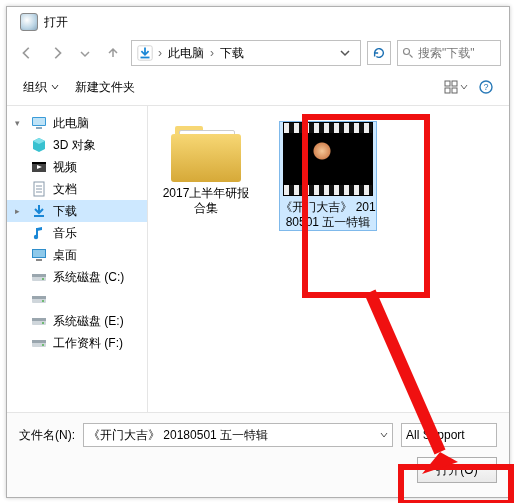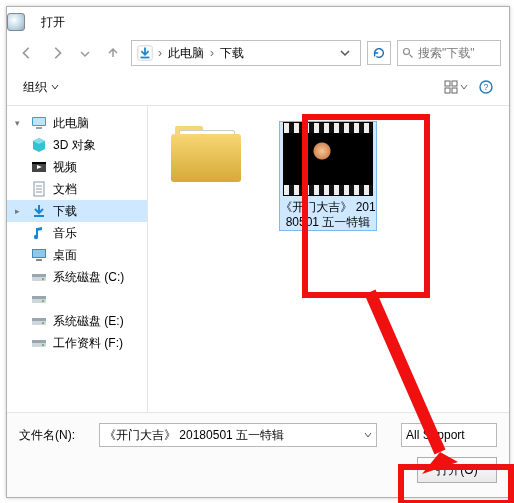--- a/index.html
+++ b/index.html
@@ -29,21 +29,21 @@
 .window{
   position:absolute;left:6px;top:6px;
   width:502px;height:490px;
   background:var(--win-bg);
   border:1px solid #b0b0b0;
   box-shadow:0 0 4px #0003;
   display:flex;flex-direction:column;
 }
 .titlebar{
   height:30px;display:flex;align-items:center;
-  padding:0 0;gap:16px;
+  padding:0 13px;gap:6px;
 }
 .titlebar .appicon{
   width:16px;height:16px;
   border:1px solid #888;border-radius:3px;
   background:radial-gradient(circle at 6px 6px,#fff 0,#bcd5e5 60%,#8aa8bd 100%);
 }
 .titlebar .title{font-size:12px;}
 .addressbar{
   height:32px;display:flex;align-items:center;gap:6px;
   padding:0 8px;
@@ -105,21 +105,21 @@
 .video-thumb .strip{position:absolute;left:0;right:0;height:10px;background:repeating-linear-gradient(90deg,#eee 0,#eee 5px,#111 5px,#111 10px);}
 .video-thumb .strip.top{top:0;}
 .video-thumb .strip.bot{bottom:0;}
 .video-thumb .frame{position:absolute;top:10px;bottom:10px;left:0;right:0;background:radial-gradient(circle at 38px 18px,#f4c697 0,#d58856 8px,#000 9px),linear-gradient(120deg,#6d9ac2 0,#c7568b 60%,#212a41 100%);}
 .bottombar{
   border-top:1px solid var(--divider);
   padding:10px 12px 14px 12px;
   display:flex;flex-direction:column;gap:10px;
   background:#fbfbfb;
 }
-.filerow{display:flex;align-items:center;gap:24px;}
+.filerow{display:flex;align-items:center;gap:8px;}
 .filerow .flabel{}
 .combo{
   height:22px;border:1px solid #b8b8b8;background:#fff;display:flex;align-items:center;
   padding:0 4px;gap:4px;
 }
 .combo.name{flex:1;}
 .combo.filter{width:86px;}
 .combo .cval{flex:1;white-space:nowrap;overflow:hidden;text-overflow:clip;}
 .combo .carrow{color:#555;}
 .btnrow{display:flex;justify-content:flex-end;gap:8px;}
@@ -202,20 +202,23 @@
     </div>
   </div>
 
   <div class="toolbar">
     <div class="tbtn">
       <span>组织</span>
       <svg width="8" height="8" viewBox="0 0 8 8">
           <path d="M1 2 L4 6 L7 2" fill="none" stroke="#333"></path>
         </svg>
     </div>
+    <div class="tbtn">
+      <span>新建文件夹</span>
+    </div>
     <div class="spacer"></div>
     <div class="ibtn">
       <svg width="16" height="14" viewBox="0 0 16 14">
           <rect x="1" y="1" width="5" height="5" fill="none" stroke="#666"></rect>
           <rect x="8" y="1" width="5" height="5" fill="none" stroke="#666"></rect>
           <rect x="1" y="8" width="5" height="5" fill="none" stroke="#666"></rect>
           <rect x="8" y="8" width="5" height="5" fill="none" stroke="#666"></rect>
         </svg>
       <svg width="8" height="8" viewBox="0 0 8 8">
           <path d="M1 2 L4 6 L7 2" fill="none" stroke="#666"></path>
@@ -355,20 +358,21 @@
     </div>
 
     <div class="content" id="content-area">
 
     <div class="item">
           <div class="folder-thumb">
             <div class="tab"></div>
             <div class="sheet"></div>
             <div class="body"></div>
           </div>
+          <div class="ilabel">2017上半年研报合集</div>
         </div>
         <div class="item sel">
           <div class="video-thumb">
             <div class="strip top"></div>
             <div class="frame"></div>
             <div class="strip bot"></div>
           </div>
           <div class="ilabel">《开门大吉》 20180501 五一特辑</div>
         </div>
       </div>

